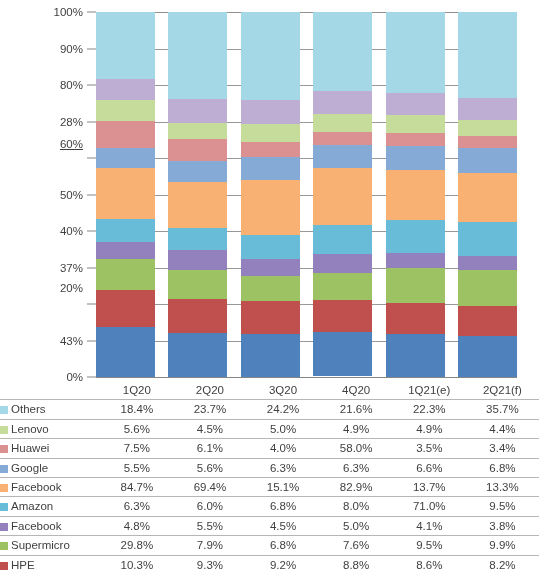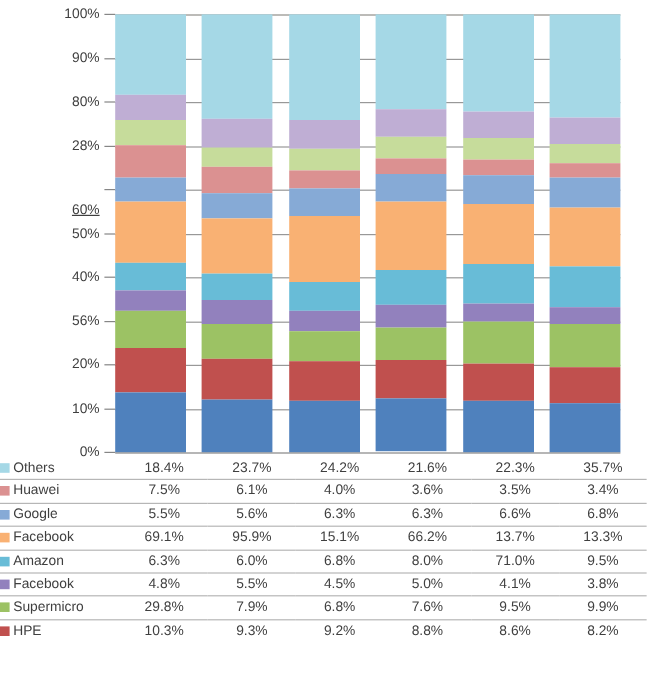--- a/index.html
+++ b/index.html
@@ -163,31 +163,31 @@
 </head>
 <body>
 
 <div id="page">
 
   <div id="chart-area">
 
     <div id="y-axis">
         <div class="y-tick" style="top: 377px;">0%</div>
         <div class="y-tick-mark" style="top: 377px;"></div>
-        <div class="y-tick" style="top: 340.5px;">10%</div>
+        <div class="y-tick" style="top: 340.5px;">43%</div>
         <div class="y-tick-mark" style="top: 340.5px;"></div>
-        <div class="y-tick" style="top: 304px;">20%</div>
+        <div class="y-tick" style="top: 288px;">20%</div>
         <div class="y-tick-mark" style="top: 304px;"></div>
-        <div class="y-tick" style="top: 267.5px;">56%</div>
+        <div class="y-tick" style="top: 267.5px;">37%</div>
         <div class="y-tick-mark" style="top: 267.5px;"></div>
         <div class="y-tick" style="top: 231px;">40%</div>
         <div class="y-tick-mark" style="top: 231px;"></div>
         <div class="y-tick" style="top: 194.5px;">50%</div>
         <div class="y-tick-mark" style="top: 194.5px;"></div>
-        <div class="y-tick" style="top: 175px; text-decoration: underline;">60%</div>
+        <div class="y-tick" style="top: 144px; text-decoration: underline;">60%</div>
         <div class="y-tick-mark" style="top: 158px;"></div>
         <div class="y-tick" style="top: 121.5px;">28%</div>
         <div class="y-tick-mark" style="top: 121.5px;"></div>
         <div class="y-tick" style="top: 85px;">80%</div>
         <div class="y-tick-mark" style="top: 85px;"></div>
         <div class="y-tick" style="top: 48.5px;">90%</div>
         <div class="y-tick-mark" style="top: 48.5px;"></div>
         <div class="y-tick" style="top: 12px;">100%</div>
         <div class="y-tick-mark" style="top: 12px;"></div>
       </div>
@@ -285,53 +285,71 @@
             <div class="seg" title="Dell 2Q21(f): 11.2%" style="background: rgb(79, 129, 189); height: 11.2%;"></div>
           </div>
         </div>
     </div>
 
     <div id="x-axis-baseline"></div>
   </div>
 
   <table id="data-table">
     <tbody id="table-body">
+        <tr class="header-row">
+          <td class="legend-cell blank"></td>
+          <td class="hdr-cell">1Q20</td>
+          <td class="hdr-cell">2Q20</td>
+          <td class="hdr-cell">3Q20</td>
+          <td class="hdr-cell">4Q20</td>
+          <td class="hdr-cell">1Q21(e)</td>
+          <td class="hdr-cell">2Q21(f)</td>
+        </tr>
         <tr>
           <td class="legend-cell"><span class="swatch" style="background: rgb(165, 216, 230);"></span><span class="series-name">Others</span></td>
           <td class="val-cell">18.4%</td>
           <td class="val-cell">23.7%</td>
           <td class="val-cell">24.2%</td>
           <td class="val-cell">21.6%</td>
           <td class="val-cell">22.3%</td>
           <td class="val-cell">35.7%</td>
         </tr>
         <tr>
+          <td class="legend-cell"><span class="swatch" style="background: rgb(198, 220, 155);"></span><span class="series-name">Lenovo</span></td>
+          <td class="val-cell">5.6%</td>
+          <td class="val-cell">4.5%</td>
+          <td class="val-cell">5.0%</td>
+          <td class="val-cell">4.9%</td>
+          <td class="val-cell">4.9%</td>
+          <td class="val-cell">4.4%</td>
+        </tr>
+        <tr>
           <td class="legend-cell"><span class="swatch" style="background: rgb(219, 145, 145);"></span><span class="series-name">Huawei</span></td>
           <td class="val-cell">7.5%</td>
           <td class="val-cell">6.1%</td>
           <td class="val-cell">4.0%</td>
-          <td class="val-cell">3.6%</td>
+          <td class="val-cell">58.0%</td>
           <td class="val-cell">3.5%</td>
           <td class="val-cell">3.4%</td>
         </tr>
         <tr>
           <td class="legend-cell"><span class="swatch" style="background: rgb(134, 170, 214);"></span><span class="series-name">Google</span></td>
           <td class="val-cell">5.5%</td>
           <td class="val-cell">5.6%</td>
           <td class="val-cell">6.3%</td>
           <td class="val-cell">6.3%</td>
           <td class="val-cell">6.6%</td>
           <td class="val-cell">6.8%</td>
         </tr>
         <tr>
           <td class="legend-cell"><span class="swatch" style="background: rgb(249, 177, 115);"></span><span class="series-name">Facebook</span></td>
-          <td class="val-cell">69.1%</td>
-          <td class="val-cell">95.9%</td>
+          <td class="val-cell">84.7%</td>
+          <td class="val-cell">69.4%</td>
           <td class="val-cell">15.1%</td>
-          <td class="val-cell">66.2%</td>
+          <td class="val-cell">82.9%</td>
           <td class="val-cell">13.7%</td>
           <td class="val-cell">13.3%</td>
         </tr>
         <tr>
           <td class="legend-cell"><span class="swatch" style="background: rgb(104, 188, 215);"></span><span class="series-name">Amazon</span></td>
           <td class="val-cell">6.3%</td>
           <td class="val-cell">6.0%</td>
           <td class="val-cell">6.8%</td>
           <td class="val-cell">8.0%</td>
           <td class="val-cell">71.0%</td>

